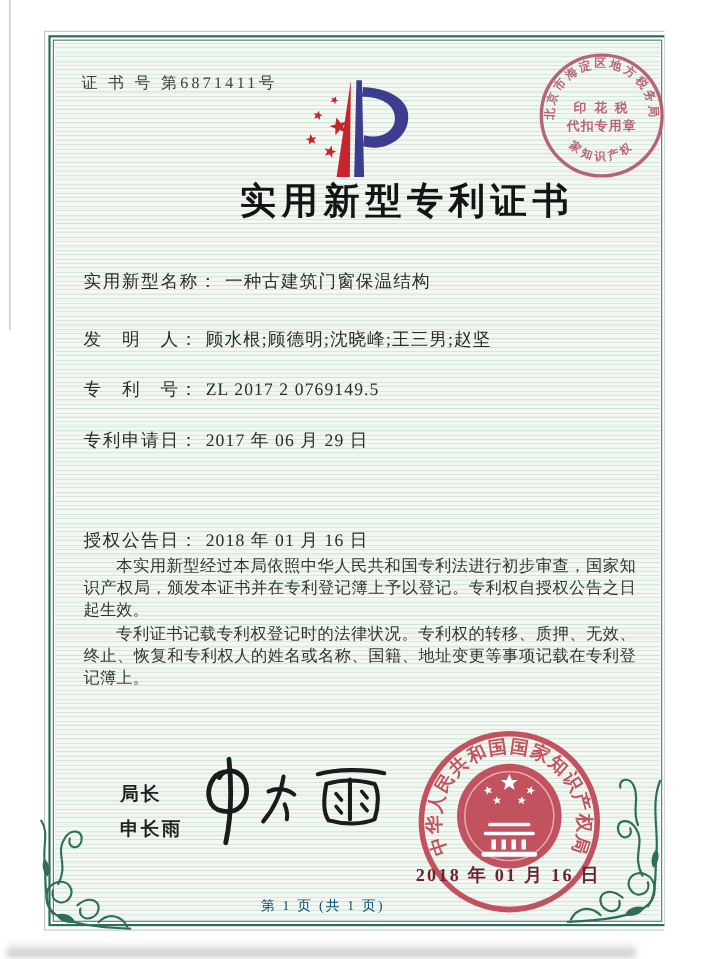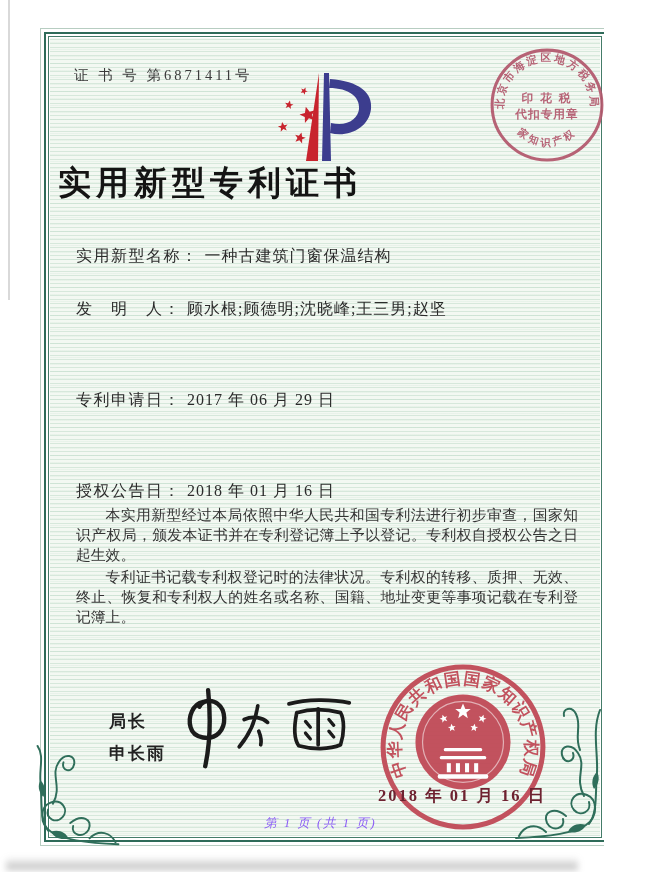--- a/index.html
+++ b/index.html
@@ -15,38 +15,38 @@
   .frame{position:absolute;left:44px;top:32px;width:562px;height:810px;border:2.5px solid #2e6b59;box-sizing:border-box;}
   .frame::before{content:'';position:absolute;inset:-6px;border:1px solid #b7cdc1;pointer-events:none;}
   .frame::after{content:'';position:absolute;inset:2px;border:1px solid #447c69;pointer-events:none;}
   .guilloche{position:absolute;inset:4px;background-color:#f3f8f2;
        background-image:
          repeating-linear-gradient(0deg, rgba(140,190,160,.28) 0 1px, transparent 1px 4px),
          repeating-linear-gradient(0deg, transparent 0 2px, rgba(190,220,200,.20) 2px 3px, transparent 3px 7px);}
   .cert-no{position:absolute;left:74px;top:66px;font-size:14.5px;letter-spacing:3px;color:#3a3a3a;}
   .logo{position:absolute;left:256px;top:70px;width:140px;height:98px;}
   .tax-stamp{position:absolute;left:486px;top:44px;width:122px;height:122px;opacity:.92;}
-  .title{position:absolute;left:58px;top:161px;width:562px;text-align:left;
-       font-size:33px;font-weight:bold;letter-spacing:5px;color:#141414;}
+  .title{position:absolute;left:45px;top:161px;width:562px;text-align:center;
+       font-size:33px;font-weight:bold;letter-spacing:5px;color:#141414;padding-left:44px;}
   .field-row{position:absolute;left:76px;width:500px;font-size:16px;white-space:nowrap;}
   .f-label{letter-spacing:1.5px;}
   .f-value{margin-left:6px;letter-spacing:1px;}
   .r0{top:246px}.r1{top:299px}.r2{top:344px}.r3{top:390px}.r4{top:435px}.r5{top:481px}
   .body-text{position:absolute;left:76px;top:506px;width:502px;font-size:14.8px;line-height:19.8px;
        text-align:justify;color:#333;}
   .body-text p{margin:0 0 3px 0;text-indent:2em;}
   .signer{position:absolute;left:94px;top:710px;font-family:"Liberation Sans","DejaVu Sans",sans-serif;
        font-weight:bold;font-size:17px;color:#222;}
   .signer div{margin-bottom:9px;letter-spacing:2px;margin-left:15px;}
   .signature{position:absolute;left:176px;top:686px;width:185px;height:102px;}
   .seal{position:absolute;left:377px;top:661px;width:172px;height:172px;opacity:.95;}
   .seal-date{position:absolute;left:378px;top:785px;font-size:16.5px;font-weight:bold;
        letter-spacing:2px;color:#6e2230;white-space:nowrap;}
-  .footer{position:absolute;left:62px;top:815px;width:562px;text-align:center;
-       padding-right:45px;box-sizing:border-box;font-size:12.5px;letter-spacing:2px;color:#8b5cf6;font-style:italic;}
+  .footer{position:absolute;left:35px;top:815px;width:562px;text-align:center;
+       padding-right:45px;box-sizing:border-box;font-size:12.5px;letter-spacing:2px;color:#0c4a6e;}
   .flourish-left{position:absolute;left:33px;top:744px;width:88px;height:106px;}
   .flourish-right{position:absolute;left:514px;top:700px;width:90px;height:144px;transform:scaleX(-1);}
 </style>
 </head>
 <body>
 
 <div id="app">
 
   <div class="paper-edge-line"></div>
   <div class="paper-shadow-bottom"></div>
@@ -92,20 +92,23 @@
     <text x="60" y="73" text-anchor="middle" font-size="11.5" font-weight="bold" fill="#b2576c" letter-spacing="1">代扣专用章</text>
   </svg>
 
   <div class="title">实用新型专利证书</div>
 
   <div class="field-row r1">
     <span class="f-label">发　明　人：</span><span class="f-value">顾水根;顾德明;沈晓峰;王三男;赵坚</span>
   </div>
   <div class="field-row r0">
     <span class="f-label">实用新型名称：</span><span class="f-value">一种古建筑门窗保温结构</span>
+  </div>
+  <div class="field-row r2">
+    <span class="f-label">专　利　号：</span><span class="f-value">ZL 2017 2 0769149.5</span>
   </div>
   <div class="field-row r3">
     <span class="f-label">专利申请日：</span><span class="f-value">2017 年 06 月 29 日</span>
   </div>
   <div class="field-row r5">
     <span class="f-label">授权公告日：</span><span class="f-value">2018 年 01 月 16 日</span>
   </div>
 
   <div class="body-text">
     <p>本实用新型经过本局依照中华人民共和国专利法进行初步审查，国家知识产权局，颁发本证书并在专利登记簿上予以登记。专利权自授权公告之日起生效。</p>

